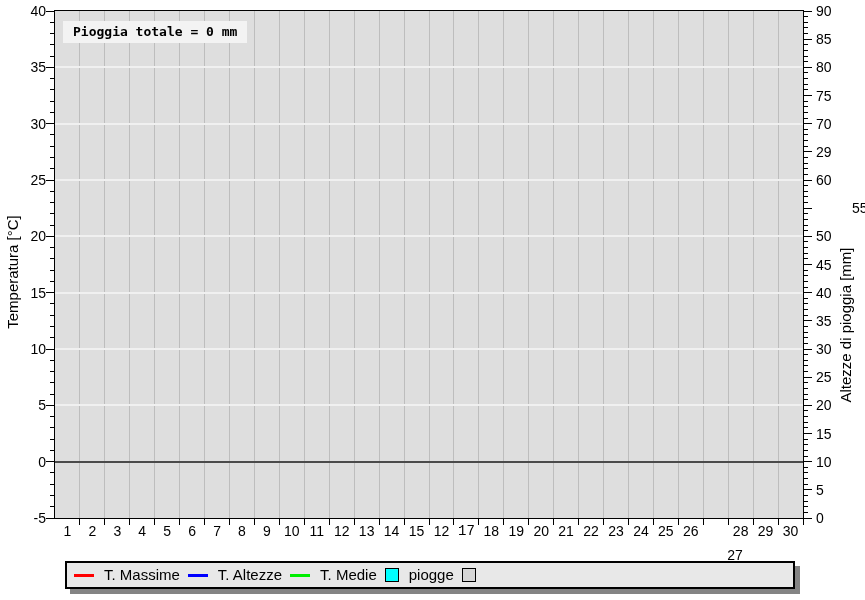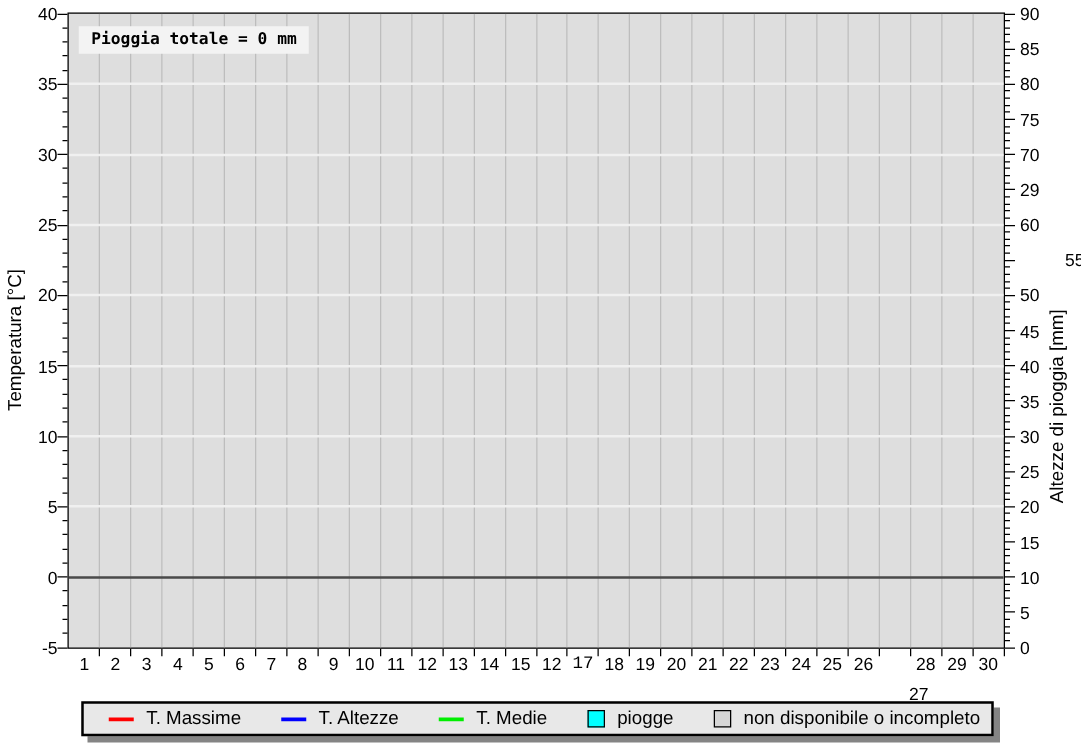--- a/index.html
+++ b/index.html
@@ -35,21 +35,21 @@
   }
   .axis-title.left  { left:-87px; top:263px; width:200px; height:18px; }
   .axis-title.right { left:736px; top:316px; width:220px; height:18px; }
   
   .legend {
     position:absolute; left:65px; top:561px; width:726px; height:24px;
     background:#e8e8e8; border:2px solid #000;
     box-shadow:5px 5px 0 0 #848484;
     display:flex; align-items:center;
   }
-  #legend-items { display:flex; align-items:center; gap:32px; padding-left:20px; }
+  #legend-items { display:flex; align-items:center; gap:8px; padding-left:7px; }
   .legend-item { display:flex; align-items:center; gap:10px; }
   .lmark { display:inline-block; width:20px; height:3px; }
   .smark { display:inline-block; width:12px; height:12px; border:1px solid #000; }
   .ltext { font-size:15px; line-height:18px; white-space:nowrap; }
 </style>
 </head>
 <body>
 
 <div class="figure">
 
@@ -341,18 +341,17 @@
         <div class="legend-item">
           <div class="lmark" style="background: rgb(0, 238, 0);"></div>
           <div class="ltext">T. Medie</div>
         </div>
         <div class="legend-item">
           <div class="smark" style="background: rgb(0, 255, 255);"></div>
           <div class="ltext">piogge</div>
         </div>
         <div class="legend-item">
           <div class="smark" style="background: rgb(214, 214, 214);"></div>
-          <div class="ltext">non disponibile o incompleto</div>
         </div>
       </div>
   </div>
 
 </div>
 
 </body></html>

